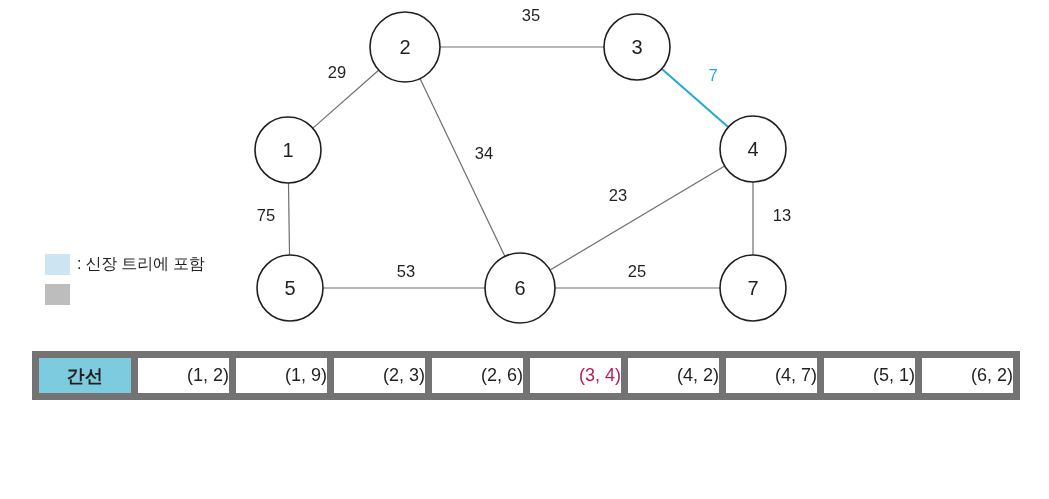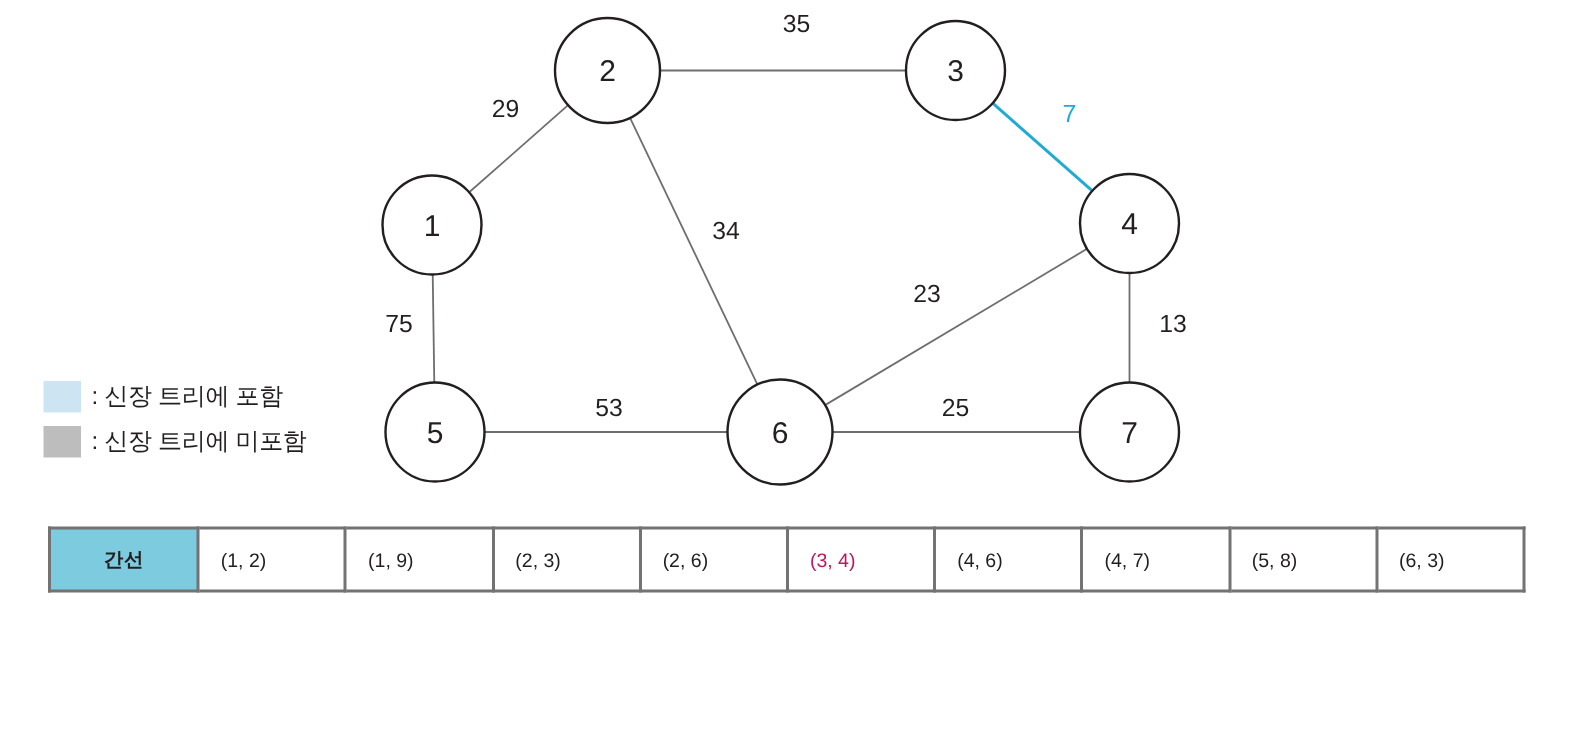--- a/index.html
+++ b/index.html
@@ -18,21 +18,21 @@
   #graph-area {
     position: absolute;
     left: 0;
     top: 0;
     width: 1049px;
     height: 340px;
   }
 
   #legend {
     position: absolute;
-    left: 29px;
+    left: 45px;
     top: 249px;
     width: 230px;
   }
   .legend-row {
     display: flex;
     align-items: center;
     height: 30px;
   }
   .legend-swatch {
     width: 25px;
@@ -49,42 +49,43 @@
 
   #cost-table {
     position: absolute;
     left: 32px;
     top: 351px;
     border-collapse: collapse;
     table-layout: fixed;
     width: 985px;
   }
   #cost-table td {
-    border: 2px solid #737373;
+    border: 7px solid #737373;
     height: 42px;
     padding: 0 0 0 14px;
-    font-size: 13px;
+    font-size: 18px;
     color: #231f20;
     vertical-align: middle;
     box-sizing: border-box;
     background: #ffffff;
   }
   #cost-table td.rowhead {
     background: #7dcbdf;
     font-weight: bold;
     text-align: center;
     padding: 0;
     width: 99px;
     letter-spacing: 0.5px;
   }
   #cost-table td.hl {
     color: #be185d;
   }
   #cost-table td.edgecell {
     width: 98px;
+    text-align: right;
   }
 </style>
 </head>
 <body>
 
 <div id="graph-area">
   <svg id="graph-svg" width="1049" height="340" viewBox="0 0 1049 340">
       <line x1="312.0187596449501" y1="128.85527997068496" x2="379.4800678772405" y2="69.46626503114723" stroke="#6d6e70" stroke-width="1.2"></line>
       <line x1="439" y1="47" x2="605" y2="47" stroke="#6d6e70" stroke-width="1.2"></line>
       <line x1="661.0310500457936" y1="68.13075090233576" x2="728.9689499542064" y2="127.86924909766424" stroke="#21aad4" stroke-width="2"></line>
@@ -134,32 +135,31 @@
     </svg>
 </div>
 
 <div id="legend">
   <div class="legend-row">
     <span class="legend-swatch" style="background: rgb(205, 229, 242);"></span>
     <span class="legend-label">: 신장 트리에 포함</span>
   </div>
   <div class="legend-row">
     <span class="legend-swatch" style="background: rgb(189, 189, 189);"></span>
-    <span class="legend-label">: 신장 트리에 미포함</span>
   </div>
 </div>
 
 <table id="cost-table">
   <tbody>
       <tr>
         <td class="rowhead">간선</td>
         <td class="edgecell">(1, 2)</td>
         <td class="edgecell">(1, 9)</td>
         <td class="edgecell">(2, 3)</td>
         <td class="edgecell">(2, 6)</td>
         <td class="edgecell hl">(3, 4)</td>
-        <td class="edgecell">(4, 6)</td>
+        <td class="edgecell">(4, 2)</td>
         <td class="edgecell">(4, 7)</td>
-        <td class="edgecell">(5, 8)</td>
-        <td class="edgecell">(6, 3)</td>
+        <td class="edgecell">(5, 1)</td>
+        <td class="edgecell">(6, 2)</td>
       </tr>
     </tbody>
 </table>
 
 </body></html>

